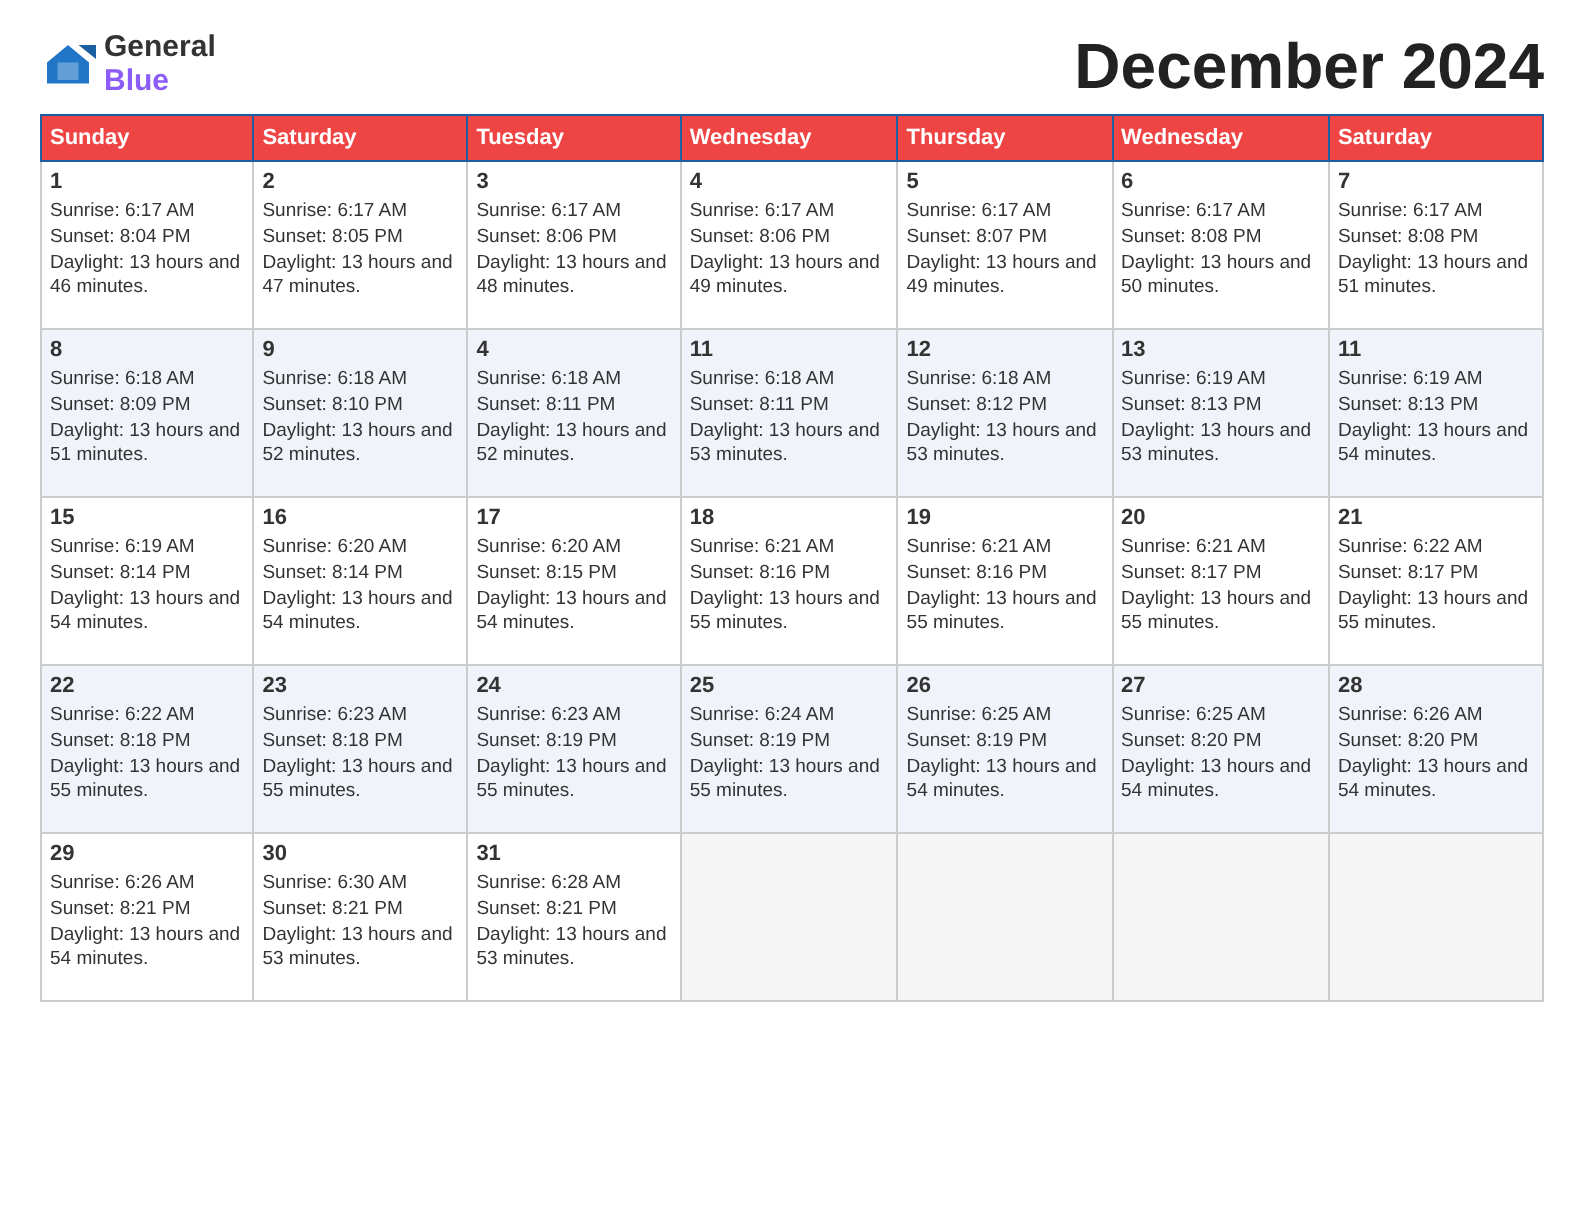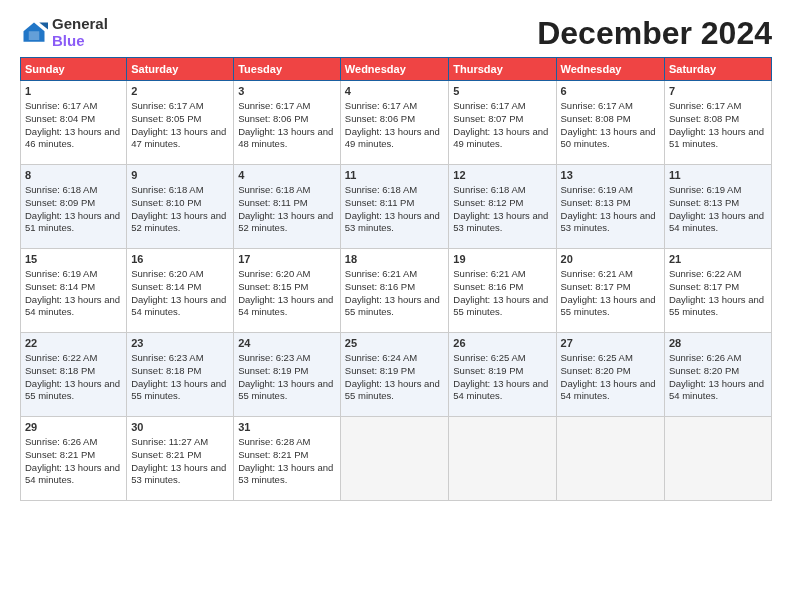--- a/index.html
+++ b/index.html
@@ -161,21 +161,21 @@
           <td><span class="day-num">22</span><span>Sunrise: 6:22 AM</span><br><span>Sunset: 8:18 PM</span><br><span>Daylight: 13 hours and 55 minutes.</span></td>
           <td><span class="day-num">23</span><span>Sunrise: 6:23 AM</span><br><span>Sunset: 8:18 PM</span><br><span>Daylight: 13 hours and 55 minutes.</span></td>
           <td><span class="day-num">24</span><span>Sunrise: 6:23 AM</span><br><span>Sunset: 8:19 PM</span><br><span>Daylight: 13 hours and 55 minutes.</span></td>
           <td><span class="day-num">25</span><span>Sunrise: 6:24 AM</span><br><span>Sunset: 8:19 PM</span><br><span>Daylight: 13 hours and 55 minutes.</span></td>
           <td><span class="day-num">26</span><span>Sunrise: 6:25 AM</span><br><span>Sunset: 8:19 PM</span><br><span>Daylight: 13 hours and 54 minutes.</span></td>
           <td><span class="day-num">27</span><span>Sunrise: 6:25 AM</span><br><span>Sunset: 8:20 PM</span><br><span>Daylight: 13 hours and 54 minutes.</span></td>
           <td><span class="day-num">28</span><span>Sunrise: 6:26 AM</span><br><span>Sunset: 8:20 PM</span><br><span>Daylight: 13 hours and 54 minutes.</span></td>
         </tr>
         <tr>
           <td><span class="day-num">29</span><span>Sunrise: 6:26 AM</span><br><span>Sunset: 8:21 PM</span><br><span>Daylight: 13 hours and 54 minutes.</span></td>
-          <td><span class="day-num">30</span><span>Sunrise: 11:27 AM</span><br><span>Sunset: 8:21 PM</span><br><span>Daylight: 13 hours and 53 minutes.</span></td>
+          <td><span class="day-num">30</span><span>Sunrise: 6:30 AM</span><br><span>Sunset: 8:21 PM</span><br><span>Daylight: 13 hours and 53 minutes.</span></td>
           <td><span class="day-num">31</span><span>Sunrise: 6:28 AM</span><br><span>Sunset: 8:21 PM</span><br><span>Daylight: 13 hours and 53 minutes.</span></td>
           <td class="empty"></td>
           <td class="empty"></td>
           <td class="empty"></td>
           <td class="empty"></td>
         </tr>
       </tbody>
   </table>
 </div>
 

